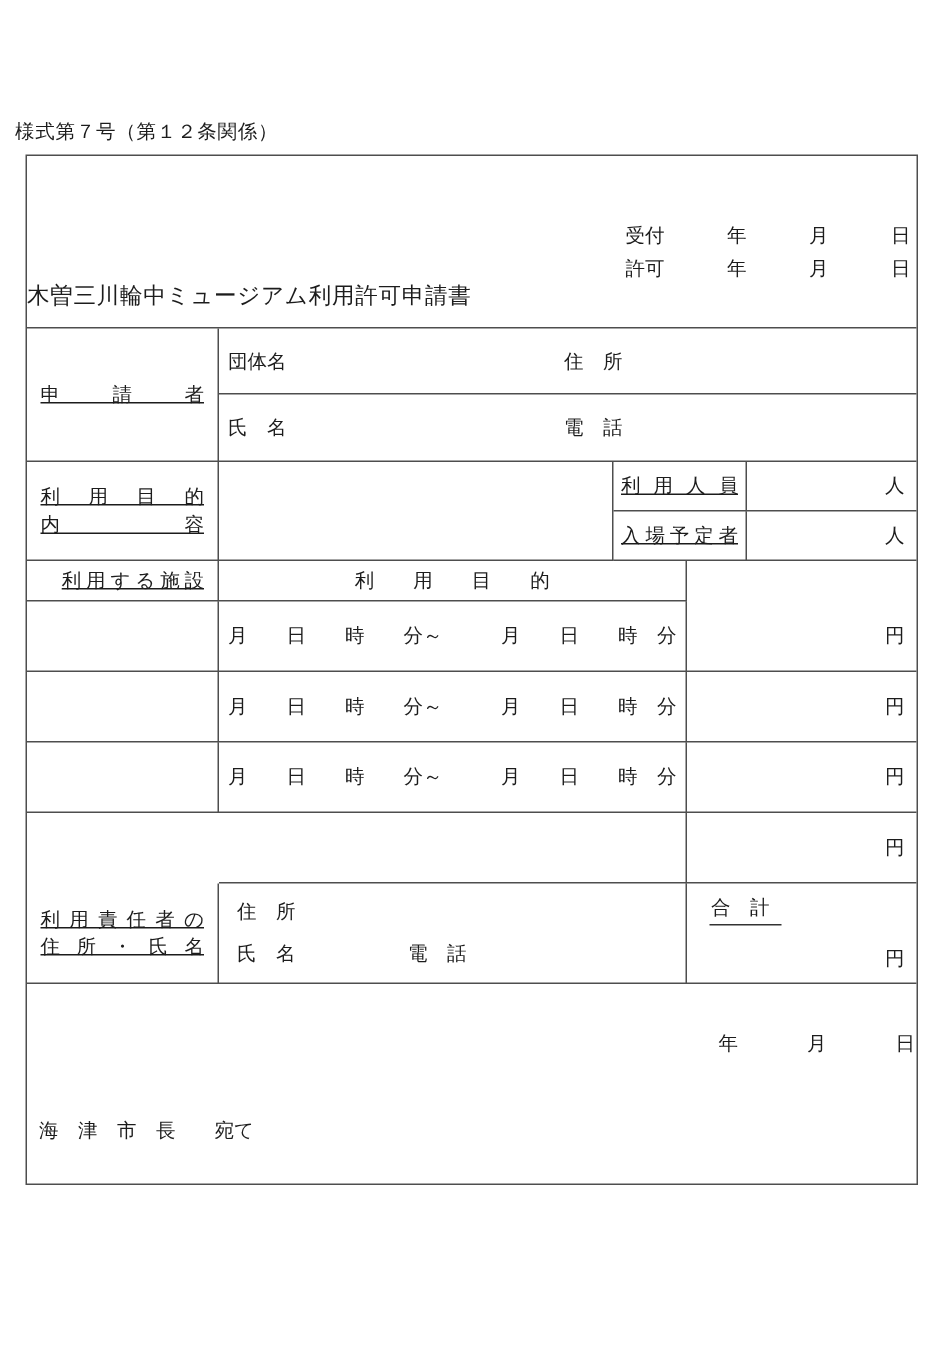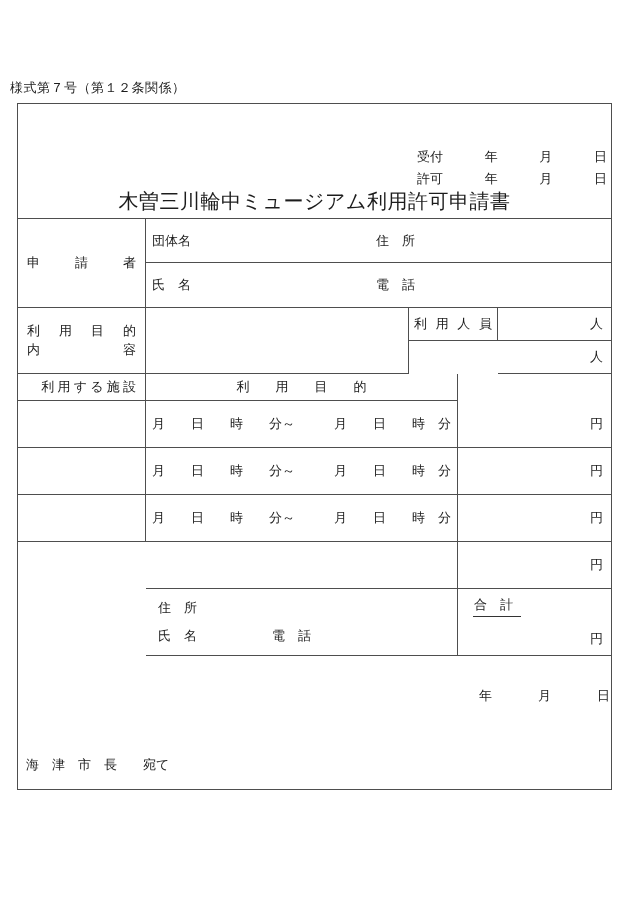--- a/index.html
+++ b/index.html
@@ -35,27 +35,27 @@
   .cell { box-sizing: border-box; position: relative; min-width: 0; }
   .br { border-right: 1px solid #4e4e4e; }
   .bb { border-bottom: 1px solid #4e4e4e; }
 
   
   .head-cell { grid-column: 1 / 6; grid-row: 1; }
   .stamps { position: absolute; top: 0; left: 399px; width: 190px; margin-top: 42px; }
   .stamp-row { display: flex; justify-content: space-between; align-items: center; height: 22px; }
   .doc-title {
     position: absolute; left: 0; right: 0; top: 84px;
-    text-align: center; font-size: 20px; letter-spacing: 0.5px;
+    text-align: left; font-size: 15px; letter-spacing: 0.5px;
   }
 
   
   .jlabel {
     display: flex; flex-direction: column; justify-content: center;
-    padding: 0 9px; line-height: 18.5px;
+    padding: 0 9px; line-height: 18.5px; text-decoration: underline;
   }
   .jline { text-align: justify; text-align-last: justify; }
   .pad5 { padding: 0 5px; }
 
   
   .ctr { display: flex; align-items: center; justify-content: center; }
   .fee { display: flex; align-items: center; justify-content: flex-end; padding-right: 8px; }
   .f1 { position: absolute; left: 6px; top: 50%; transform: translateY(-50%); text-align: center; }
   .f2 { position: absolute; left: 230px; top: 50%; transform: translateY(-50%); }
 
@@ -66,21 +66,21 @@
   .total-label {
     position: absolute; top: 7px; left: 15px;
     border-bottom: 1px solid #333; padding: 0 8px 2px 1px;
   }
   .yen-br { position: absolute; right: 8px; bottom: 7px; }
 
   
   .foot-cell { grid-column: 1 / 6; grid-row: 12; }
   .decl { position: absolute; left: 13px; top: 8px; }
   .fdate { position: absolute; left: 461px; top: 31px; width: 131px; display: flex; justify-content: space-between; }
-  .addressee { position: absolute; left: 8px; bottom: 15px; font-family: Liberation Serif, serif; }
+  .addressee { position: absolute; left: 8px; bottom: 26px; font-family: Liberation Serif, serif; }
 
   
   .applicant-label   { grid-column: 1; grid-row: 2 / 4; }
   .applicant-r1      { grid-column: 2 / 6; grid-row: 2; }
   .applicant-r2      { grid-column: 2 / 6; grid-row: 3; }
   .purpose-label     { grid-column: 1; grid-row: 4 / 6; }
   .purpose-content   { grid-column: 2; grid-row: 4 / 6; }
   .users-label       { grid-column: 3 / 5; grid-row: 4; justify-content: center; }
   .users-value       { grid-column: 5; grid-row: 4; }
   .visitors-label    { grid-column: 3 / 5; grid-row: 5; }
@@ -141,20 +141,23 @@
       <div class="jline">利 用 目 的</div>
       <div class="jline">内 容</div>
     </div>
     <div class="cell purpose-content br bb"></div>
     <div class="cell users-label jlabel pad5 br bb">
       <div class="jline">利 用 人 員</div>
     </div>
     <div class="cell users-value fee bb">
       <span>人</span>
     </div>
+    <div class="cell visitors-label jlabel pad5 br bb">
+      <div class="jline">入 場 予 定 者</div>
+    </div>
     <div class="cell visitors-value fee bb">
       <span>人</span>
     </div>
 
     <div class="cell facility-header jlabel br bb">
       <div class="jline">利 用 す る 施 設</div>
     </div>
     <div class="cell purpose-header ctr br bb">
       <span>利　　用　　目　　的</span>
     </div>
@@ -181,20 +184,24 @@
     </div>
     <div class="cell slot3-fee fee bb">
       <span>円</span>
     </div>
 
     <div class="cell attached-content br bb"></div>
     <div class="cell attached-fee fee bb">
       <span>円</span>
     </div>
 
+    <div class="cell resp-label jlabel br bb">
+      <div class="jline">利 用 責 任 者 の</div>
+      <div class="jline">住 所 ・ 氏 名</div>
+    </div>
     <div class="cell resp-content resp br bb">
       <div class="resp-line">
         <span>住　所</span>
       </div>
       <div class="resp-line">
         <span>氏　名</span>
         <span class="resp-phone">電　話</span>
       </div>
     </div>
     <div class="cell resp-fee bb">

